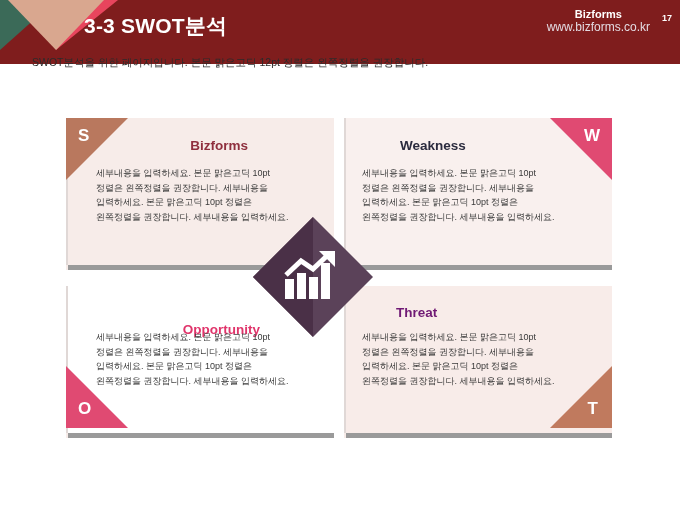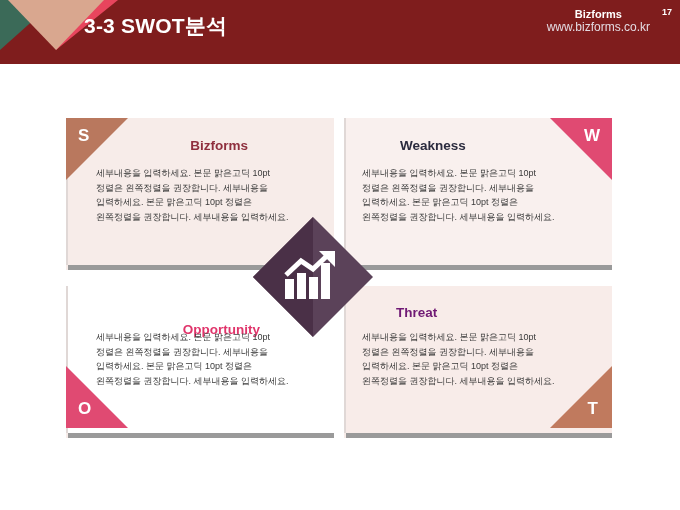--- a/index.html
+++ b/index.html
@@ -18,21 +18,21 @@
   #tri-tan{left:8px;width:0;height:0;border-left:48px solid transparent;border-right:48px solid transparent;border-top:50px solid #d9a78f;}
   #tri-red{left:56px;width:0;height:0;border-left:0px solid transparent;border-right:62px solid transparent;border-top:50px solid #e8455d;}
   #header-title{
     position:absolute;left:84px;top:12px;
     color:#ffffff;font-size:21px;font-weight:bold;letter-spacing:0.2px;
     white-space:nowrap;
   }
   #brand{position:absolute;right:30px;top:8px;text-align:center;line-height:1.15;}
   #brand-name{color:#ffffff;font-size:11px;font-weight:bold;}
   #brand-url{color:#e4dbe2;font-size:12px;}
-  #page-num{position:absolute;right:8px;top:7px;color:#ffffff;font-size:9px;font-weight:bold;}
+  #page-num{position:absolute;right:8px;top:13px;color:#ffffff;font-size:9px;font-weight:bold;}
 
   
   #subtitle{
     position:absolute;left:32px;top:56px;
     font-size:10.5px;color:#2b2b2b;white-space:nowrap;
   }
 
   
   #grid{position:absolute;left:66px;top:118px;width:546px;height:320px;}
   .card{position:absolute;width:268px;height:152px;background:#f7ece9;overflow:hidden;}
@@ -95,20 +95,21 @@
     <div id="tri-red" class="tri"></div>
     <div id="tri-tan" class="tri"></div>
     <div id="header-title">3-3 SWOT분석</div>
     <div id="brand">
       <div id="brand-name">Bizforms</div>
       <div id="brand-url">www.bizforms.co.kr</div>
     </div>
     <div id="page-num">17</div>
   </div>
 
+  <div id="subtitle">SWOT분석을 위한 페이지입니다. 본문 맑은고딕 12pt 정렬은 왼쪽정렬을 권장합니다.</div>
 
   <div id="grid">
 
     <div class="card" id="card-s">
       <div class="inner">
         <div class="edge-l"></div>
         <div class="corner corner-tl"></div>
         <div class="corner-letter cl-tl">S</div>
         <div class="card-title" id="title-s">Bizforms</div>
         <div class="card-body" id="body-s">세부내용을 입력하세요. 본문 맑은고딕 10pt 정렬은 왼쪽정렬을 권장합니다. 세부내용을 입력하세요. 본문 맑은고딕 10pt 정렬은 왼쪽정렬을 권장합니다. 세부내용을 입력하세요.</div>

